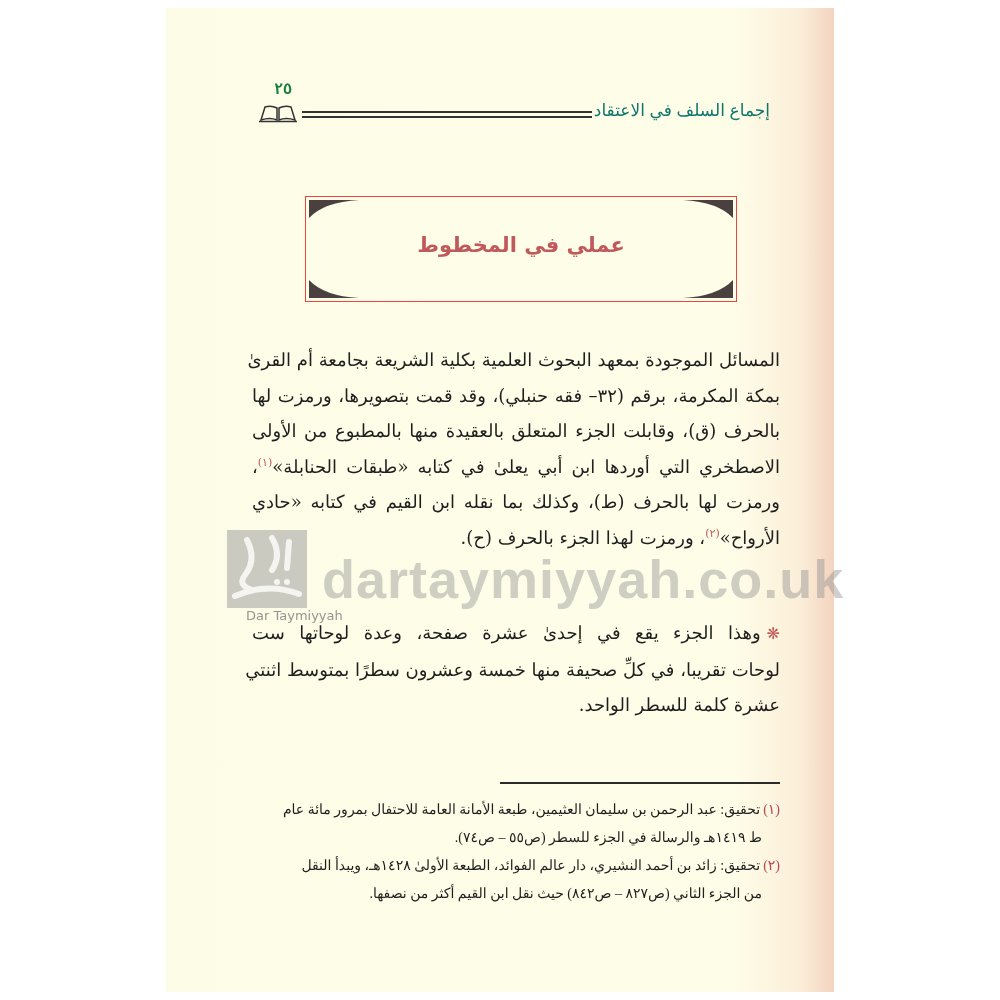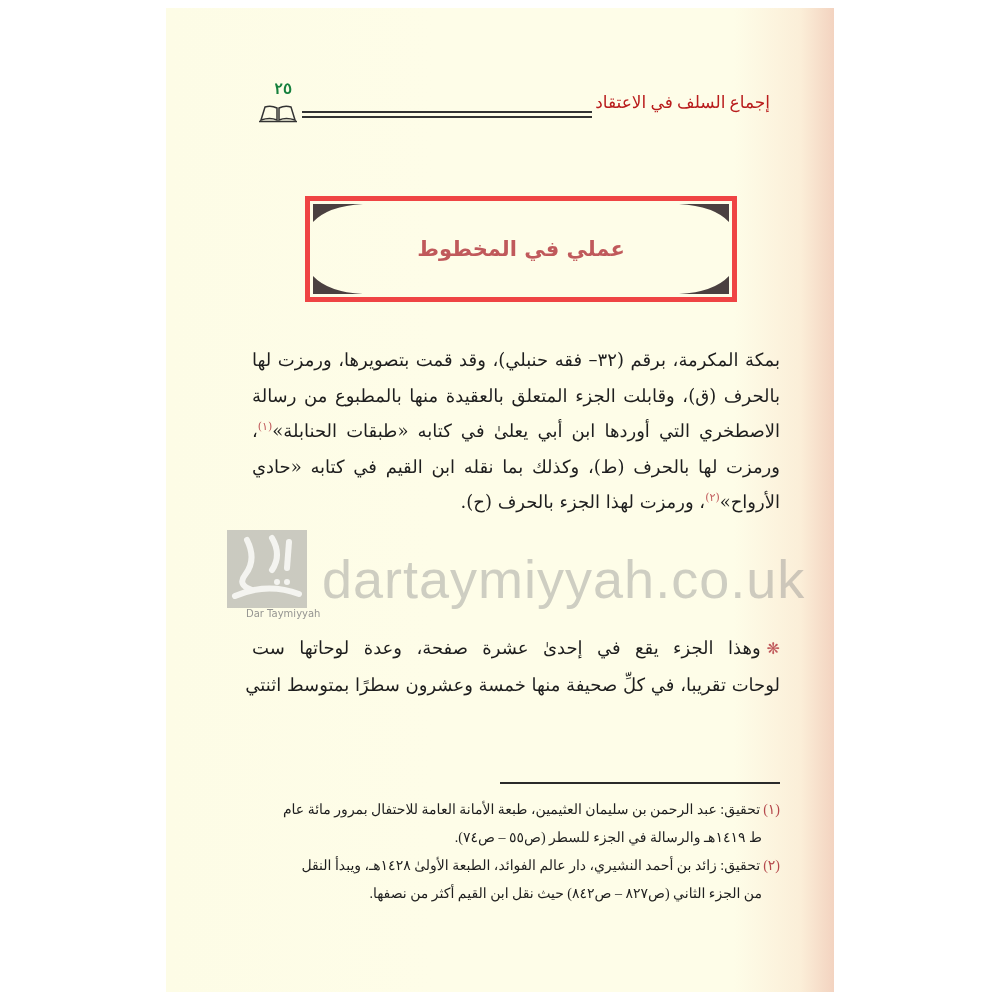--- a/index.html
+++ b/index.html
@@ -42,36 +42,36 @@
       top: 111px;
       width: 290px;
       height: 7px;
       border-top: 2px solid #333;
       border-bottom: 2px solid #333;
       box-sizing: border-box;
     }
     .running-title {
       position: absolute;
       left: 595px;
-      top: 92px;
+      top: 100px;
       width: 175px;
       text-align: right;
       direction: rtl;
-      font-family: Liberation Serif, serif;
+      font-family: Liberation Sans, sans-serif;
       font-size: 17px;
-      color: #b91c1c;
+      color: #0f766e;
       white-space: nowrap;
     }
     .chapter-frame {
       position: absolute;
       left: 305px;
       top: 196px;
       width: 432px;
       height: 106px;
-      border: 5px solid #ef4444;
+      border: 1px solid #ef4444;
       box-sizing: border-box;
     }
     .corner {
       position: absolute;
       width: 50px;
       height: 18px;
     }
     .chapter-title {
       position: absolute;
       left: 0;
@@ -89,21 +89,21 @@
       left: 252px;
       width: 528px;
       direction: rtl;
       text-align: justify;
       font-family: "DejaVu Serif", serif;
       font-size: 18px;
       line-height: 35.5px;
       color: #1e1e1e;
     }
     .para1 { top: 342px; }
-    .para2 { top: 630px; }
+    .para2 { top: 615px; }
     .para-line {
       display: block;
       white-space: nowrap;
       text-align-last: justify;
       text-align: justify;
     }
     .para-line.last {
       text-align-last: right;
     }
     .asterisk {
@@ -157,31 +157,31 @@
       width: 80px;
       height: 78px;
       background: rgba(160,160,160,0.55);
     }
     .watermark-logo-caption {
       position: absolute;
       left: 226px;
       top: 608px;
       width: 84px;
       font-family: "DejaVu Sans", sans-serif;
-      font-size: 10px;
+      font-size: 13px;
       color: rgba(130,130,130,0.85);
       white-space: nowrap;
       padding-left: 20px;
     }
     .watermark-text {
       position: absolute;
       left: 322px;
       top: 548px;
       font-family: "Liberation Sans", sans-serif;
-      font-weight: normal;
+      font-weight: bold;
       font-size: 54px;
       color: rgba(140,140,140,0.42);
       letter-spacing: 1px;
       white-space: nowrap;
       pointer-events: none;
     }
   </style>
 </head>
 <body>
 
@@ -206,30 +206,32 @@
   <svg class="corner" style="left:3px;bottom:3px;" viewBox="0 0 50 18">
     <path d="M0 18 L50 18 Q15 16 0 0 Z" fill="#4a4040"></path>
   </svg>
   <svg class="corner" style="right:3px;bottom:3px;" viewBox="0 0 50 18">
     <path d="M50 18 L0 18 Q35 16 50 0 Z" fill="#4a4040"></path>
   </svg>
   <div class="chapter-title">عملي في المخطوط</div>
 </div>
 
 <div class="body-text para1">
+  <span class="para-line">المسائل الموجودة بمعهد البحوث العلمية بكلية الشريعة بجامعة أم القرىٰ</span>
   <span class="para-line">بمكة المكرمة، برقم (٣٢– فقه حنبلي)، وقد قمت بتصويرها، ورمزت لها</span>
-  <span class="para-line">بالحرف (ق)، وقابلت الجزء المتعلق بالعقيدة منها بالمطبوع من رسالة</span>
+  <span class="para-line">بالحرف (ق)، وقابلت الجزء المتعلق بالعقيدة منها بالمطبوع من الأولى</span>
   <span class="para-line"><span>الاصطخري التي أوردها ابن أبي يعلىٰ في كتابه «طبقات الحنابلة»</span><span class="fnref">(١)</span><span>،</span></span>
   <span class="para-line">ورمزت لها بالحرف (ط)، وكذلك بما نقله ابن القيم في كتابه «حادي</span>
   <span class="para-line last"><span>الأرواح»</span><span class="fnref">(٢)</span><span>، ورمزت لهذا الجزء بالحرف (ح).</span></span>
 </div>
 
 <div class="body-text para2">
   <span class="para-line"><span class="asterisk">❋</span><span>وهذا الجزء يقع في إحدىٰ عشرة صفحة، وعدة لوحاتها ست</span></span>
   <span class="para-line">لوحات تقريبا، في كلِّ صحيفة منها خمسة وعشرون سطرًا بمتوسط اثنتي</span>
+  <span class="para-line last">عشرة كلمة للسطر الواحد.</span>
 </div>
 
 <div class="footnote-sep"></div>
 
 <div class="footnotes">
   <div class="fn">
     <span class="fn-line"><span class="fn-num">(١)</span><span>تحقيق: عبد الرحمن بن سليمان العثيمين، طبعة الأمانة العامة للاحتفال بمرور مائة عام</span></span>
     <span class="fn-line indent">ط ١٤١٩هـ والرسالة في الجزء للسطر (ص٥٥ – ص٧٤).</span>
   </div>
   <div class="fn">

